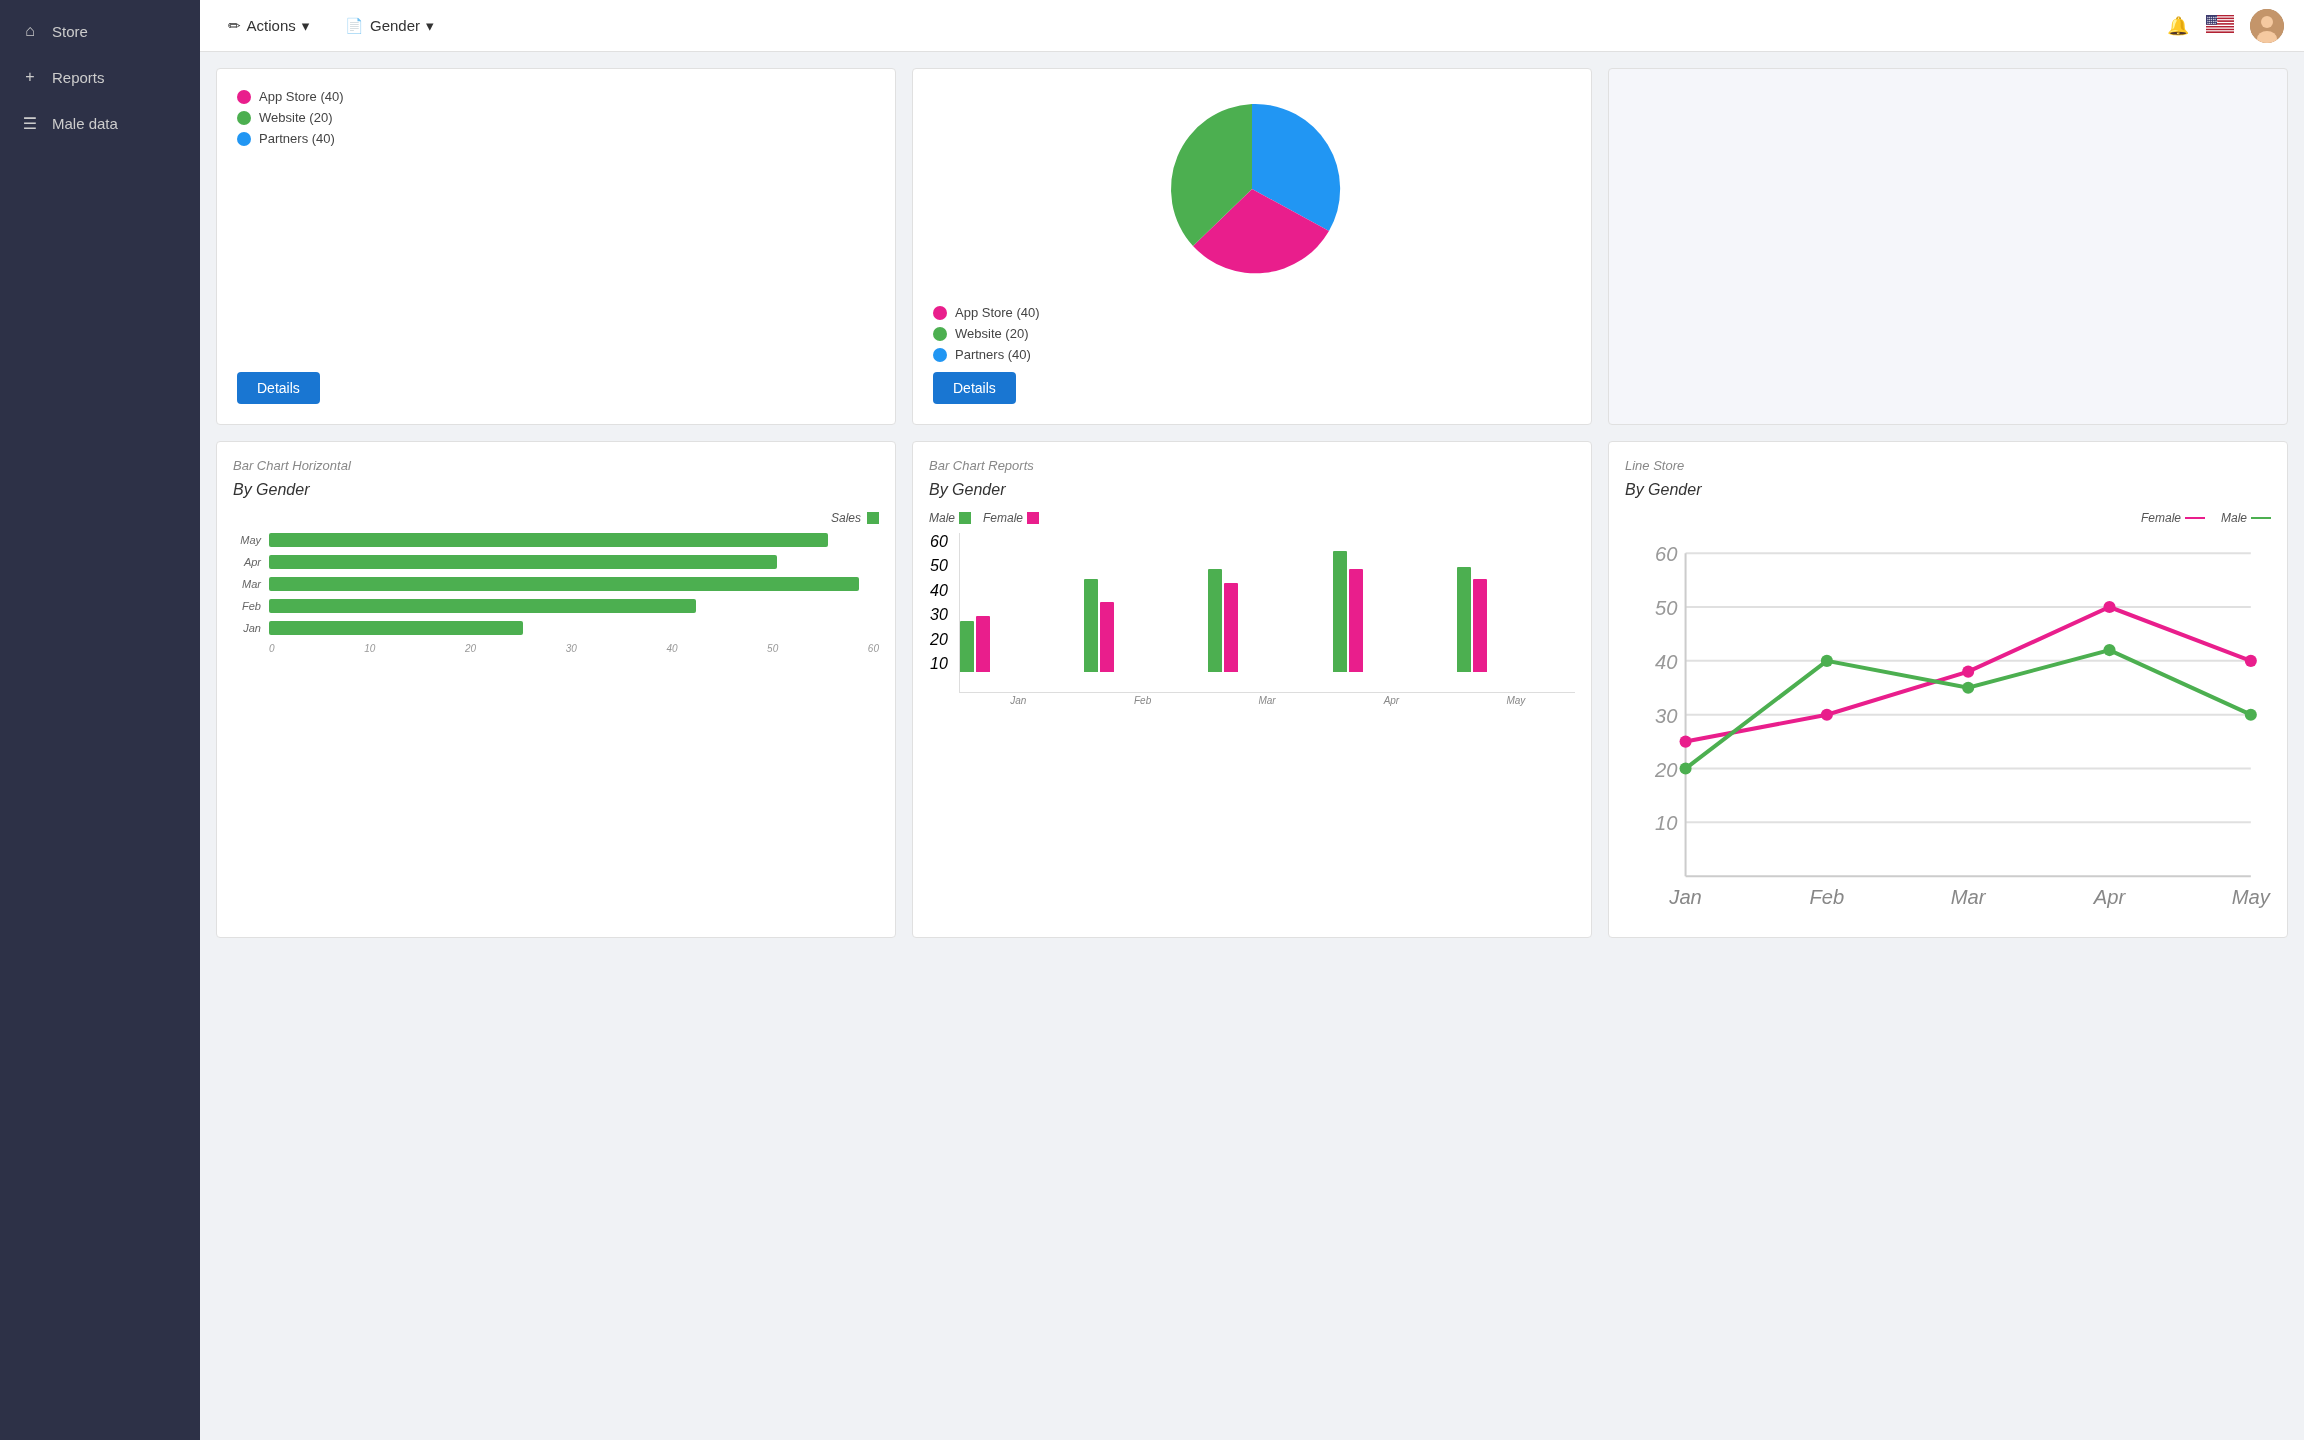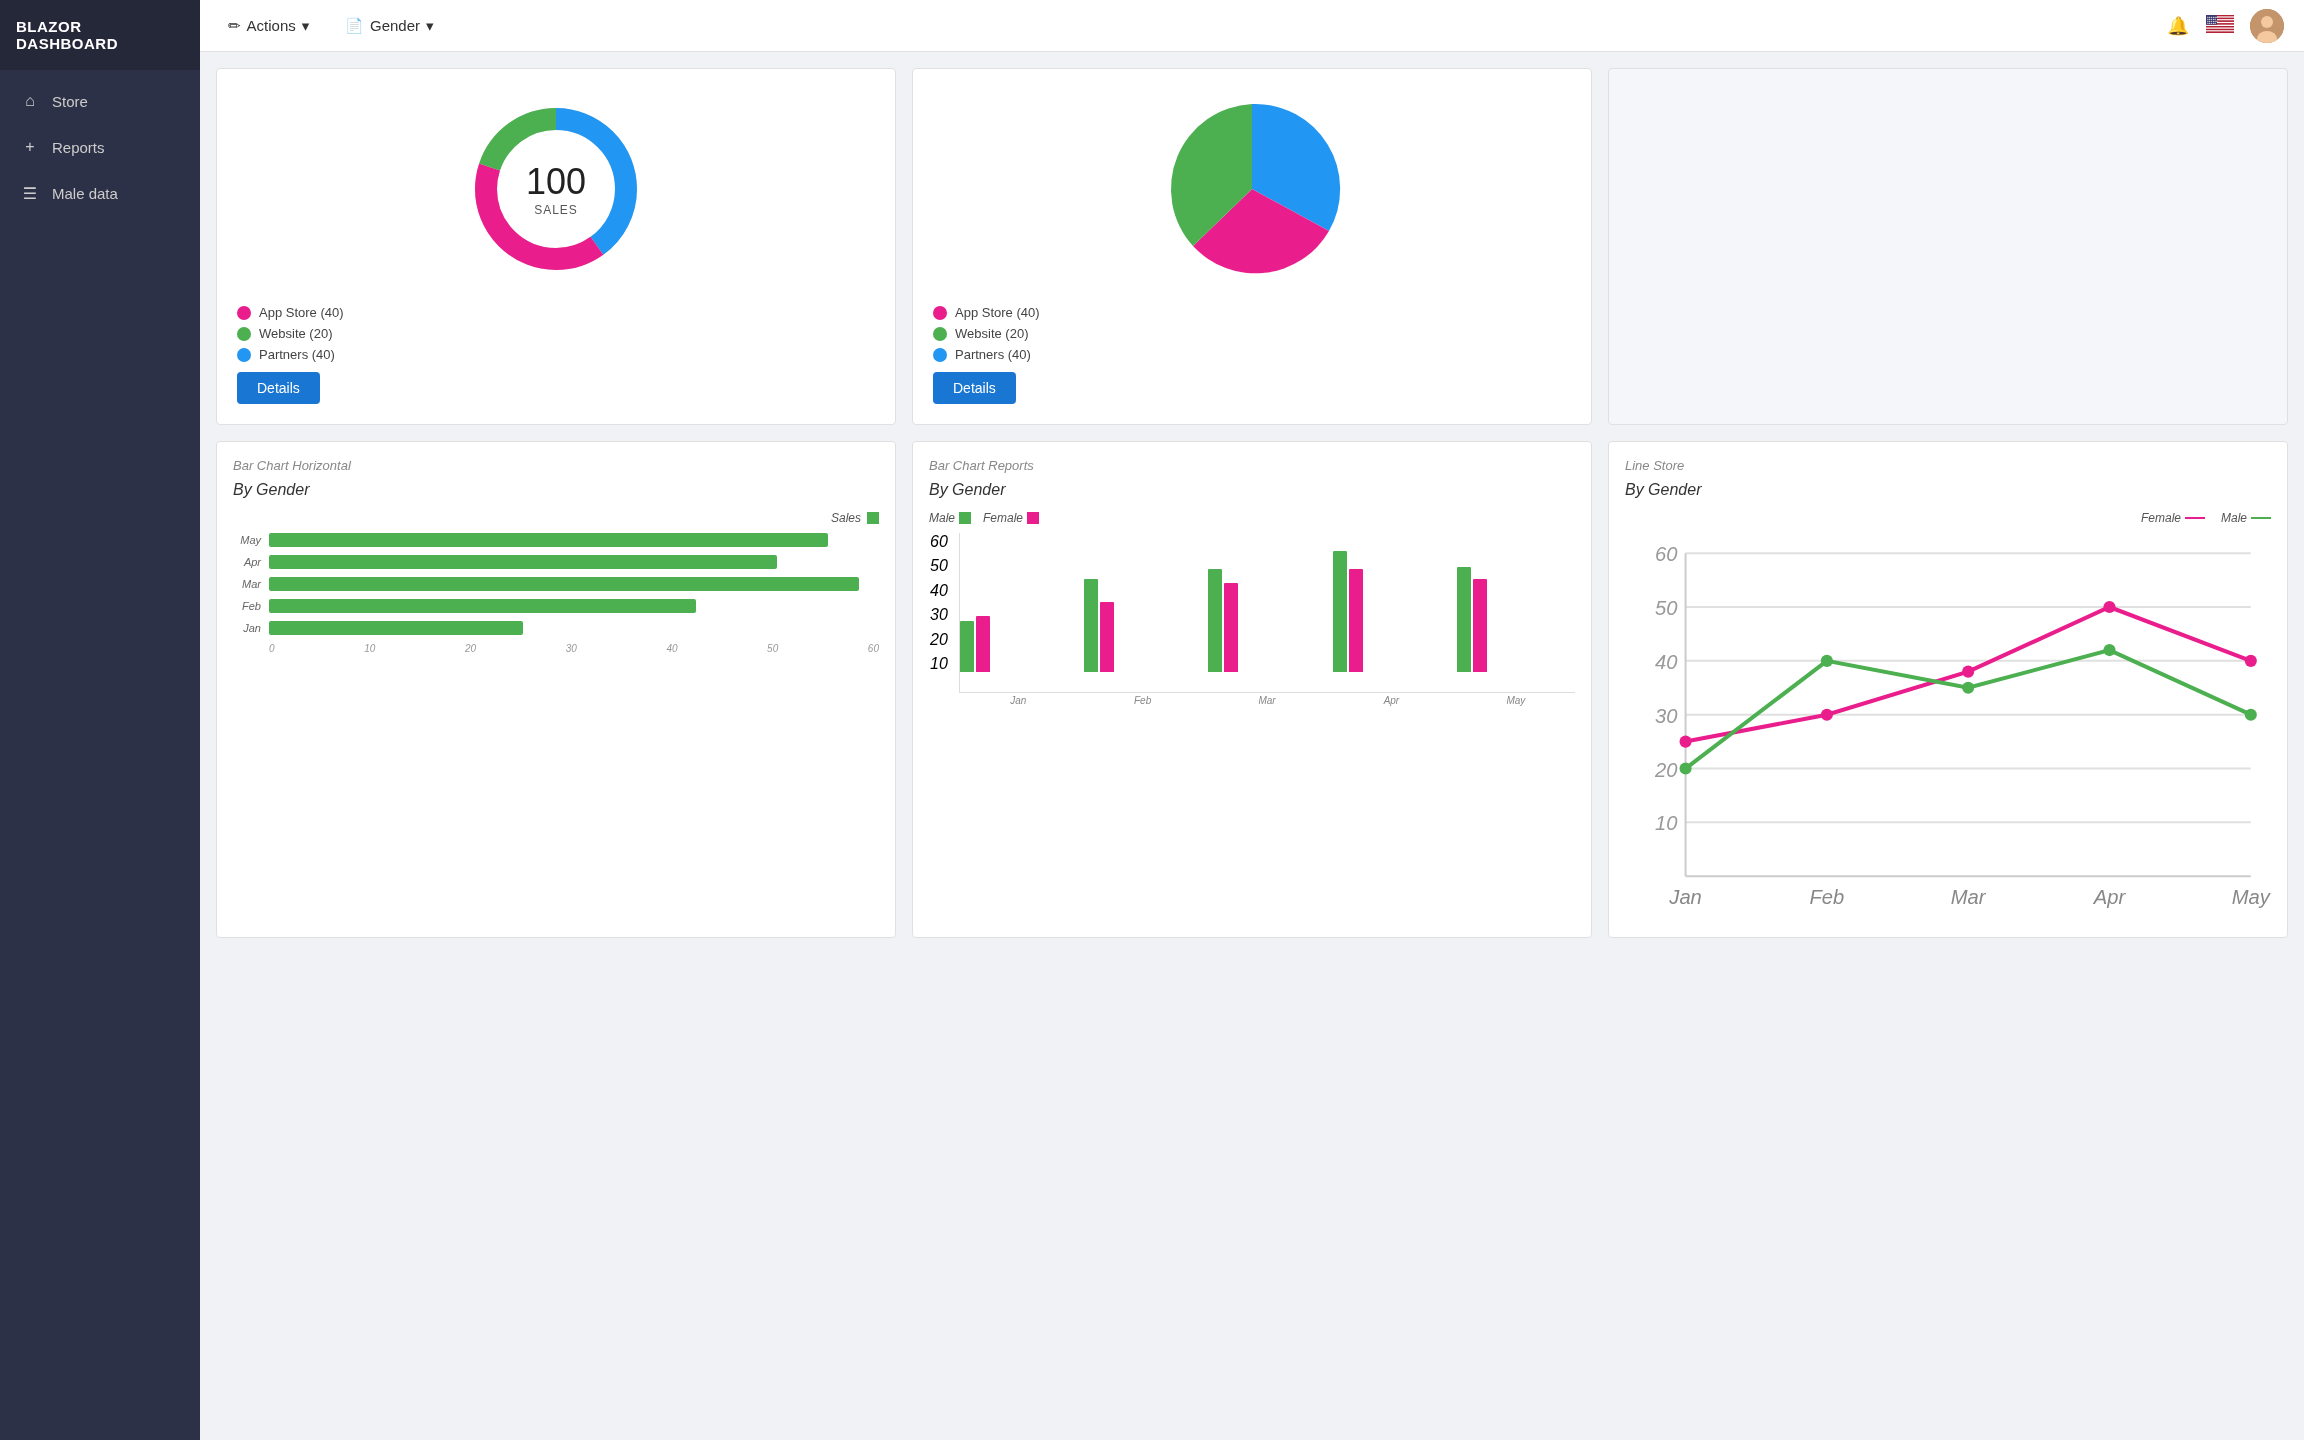--- a/index.html
+++ b/index.html
@@ -182,21 +182,20 @@
     .content::-webkit-scrollbar-track { background: #f0f2f5; }
     .content::-webkit-scrollbar-thumb { background: #bbb; border-radius: 4px; }
 
     
     .usa-flag { width: 28px; height: 18px; }
   </style>
 </head>
 <body>
 
 <div class="sidebar">
-  <div class="sidebar-brand">BLAZOR DASHBOARD</div>
   <nav class="sidebar-nav">
     <div class="sidebar-item">
       <span class="icon">⌂</span>
       <span>Store</span>
     </div>
     <div class="sidebar-item">
       <span class="icon">+</span>
       <span>Reports</span>
     </div>
     <div class="sidebar-item">
@@ -254,36 +253,20 @@
         </svg>
       </div>
     </div>
   </nav>
 
   <div class="content">
 
     <div class="cards-row">
 
       <div class="chart-card">
-        <div class="donut-wrap">
-          <svg width="200" height="200" viewBox="0 0 200 200">
-
-            <circle cx="100" cy="100" r="70" fill="none" stroke="#e0e0e0" stroke-width="22"></circle>
-
-            <circle cx="100" cy="100" r="70" fill="none" stroke="#2196f3" stroke-width="22" stroke-dasharray="175.9 263.9" stroke-dashoffset="0" transform="rotate(-90 100 100)"></circle>
-
-            <circle cx="100" cy="100" r="70" fill="none" stroke="#e91e8c" stroke-width="22" stroke-dasharray="175.9 263.9" stroke-dashoffset="-175.9" transform="rotate(-90 100 100)"></circle>
-
-            <circle cx="100" cy="100" r="70" fill="none" stroke="#4caf50" stroke-width="22" stroke-dasharray="87.96 351.8" stroke-dashoffset="-351.8" transform="rotate(-90 100 100)"></circle>
-          </svg>
-          <div class="donut-center">
-            <div class="donut-number">100</div>
-            <div class="donut-label">SALES</div>
-          </div>
-        </div>
         <div class="legend">
           <div class="legend-item">
             <span class="legend-dot" style="background:#e91e8c"></span>
             <span>App Store (40)</span>
           </div>
           <div class="legend-item">
             <span class="legend-dot" style="background:#4caf50"></span>
             <span>Website (20)</span>
           </div>
           <div class="legend-item">

